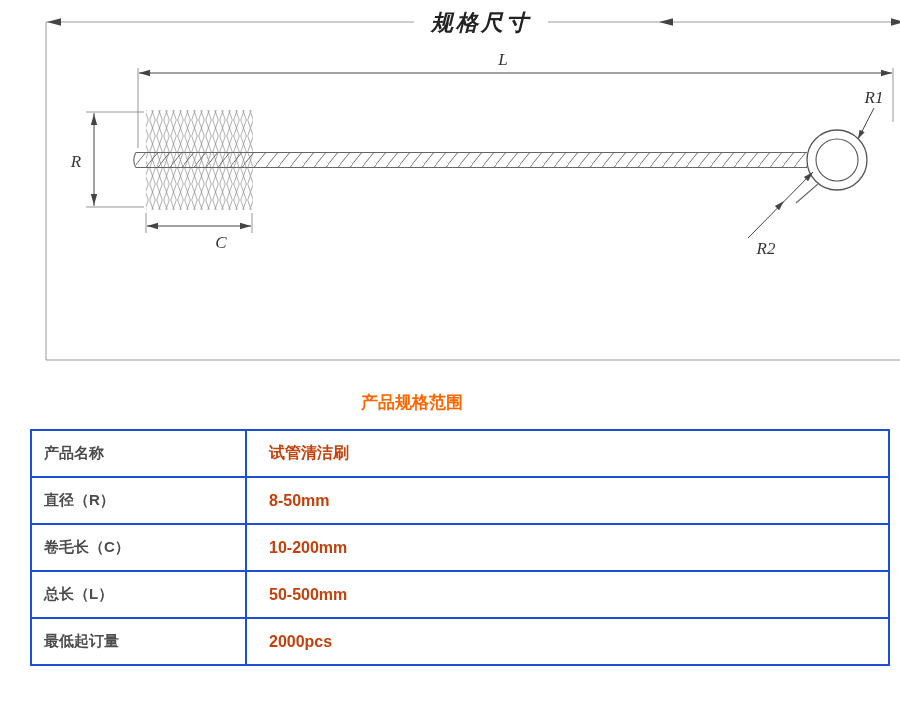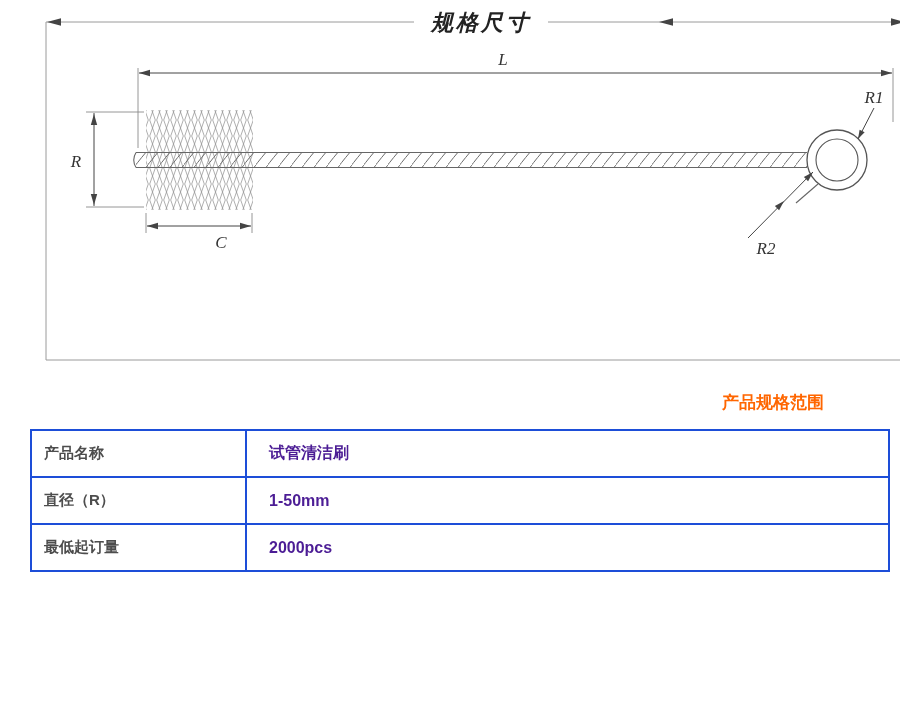--- a/index.html
+++ b/index.html
@@ -11,35 +11,35 @@
   .t-title{font-size:22px;font-weight:bold;fill:#222;letter-spacing:3px;}
   .dim-label{font-size:17px;fill:#333;font-family:"Liberation Serif","DejaVu Serif",serif;}
   .r-label{font-size:17px;fill:#333;font-family:"Liberation Serif","DejaVu Serif",serif;}
   .thin{stroke:#8a8a8a;stroke-width:0.9;fill:none;}
   .dim{stroke:#444;stroke-width:1;fill:none;}
   .edge{stroke:#666;stroke-width:1.1;fill:none;}
   .arrow{fill:#444;stroke:none;}
   .border-line{stroke:#9a9a9a;stroke-width:1;fill:none;}
 
   .spec-title{
-    position:absolute;top:391px;left:0;width:824px;text-align:right;
+    position:absolute;top:391px;left:0;width:824px;text-align:center;
     color:#ff6600;font-size:17px;font-weight:bold;
   }
   table.spec{
     position:absolute;top:429px;left:30px;width:860px;
     border-collapse:collapse;table-layout:fixed;
   }
   table.spec td{
     border:2px solid #1d4ed8;height:43px;vertical-align:middle;
   }
   td.lbl{
     width:200px;padding-left:12px;font-size:15px;font-weight:bold;color:#4d4d4d;
   }
   td.val{
-    padding-left:22px;font-size:16px;font-weight:bold;color:#4c1d95;white-space:pre;
+    padding-left:22px;font-size:16px;font-weight:bold;color:#c2410c;white-space:pre;
   }
 </style>
 </head>
 <body>
 
 <div class="drawing-wrap">
 <svg width="900" height="375" viewBox="0 0 900 375">
   <defs>
     <pattern id="bristle" width="7" height="16" patternUnits="userSpaceOnUse">
       <path d="M3.5,0 L0.7,8 L3.5,16 M3.5,0 L6.3,8 L3.5,16" stroke="#8b8b8b" stroke-width="0.7" fill="none"></path>
@@ -105,20 +105,28 @@
 <div class="spec-title">产品规格范围</div>
 
 <table class="spec">
   <tbody>
     <tr>
       <td class="lbl">产品名称</td>
       <td class="val">试管清洁刷</td>
     </tr>
     <tr>
       <td class="lbl">直径（R）</td>
-      <td class="val">1-50mm</td>
+      <td class="val">8-50mm</td>
+    </tr>
+    <tr>
+      <td class="lbl">卷毛长（C）</td>
+      <td class="val">10-200mm</td>
+    </tr>
+    <tr>
+      <td class="lbl">总长（L）</td>
+      <td class="val">50-500mm</td>
     </tr>
     <tr>
       <td class="lbl">最低起订量</td>
       <td class="val">2000pcs</td>
     </tr>
   </tbody>
 </table>
 
 </body></html>

